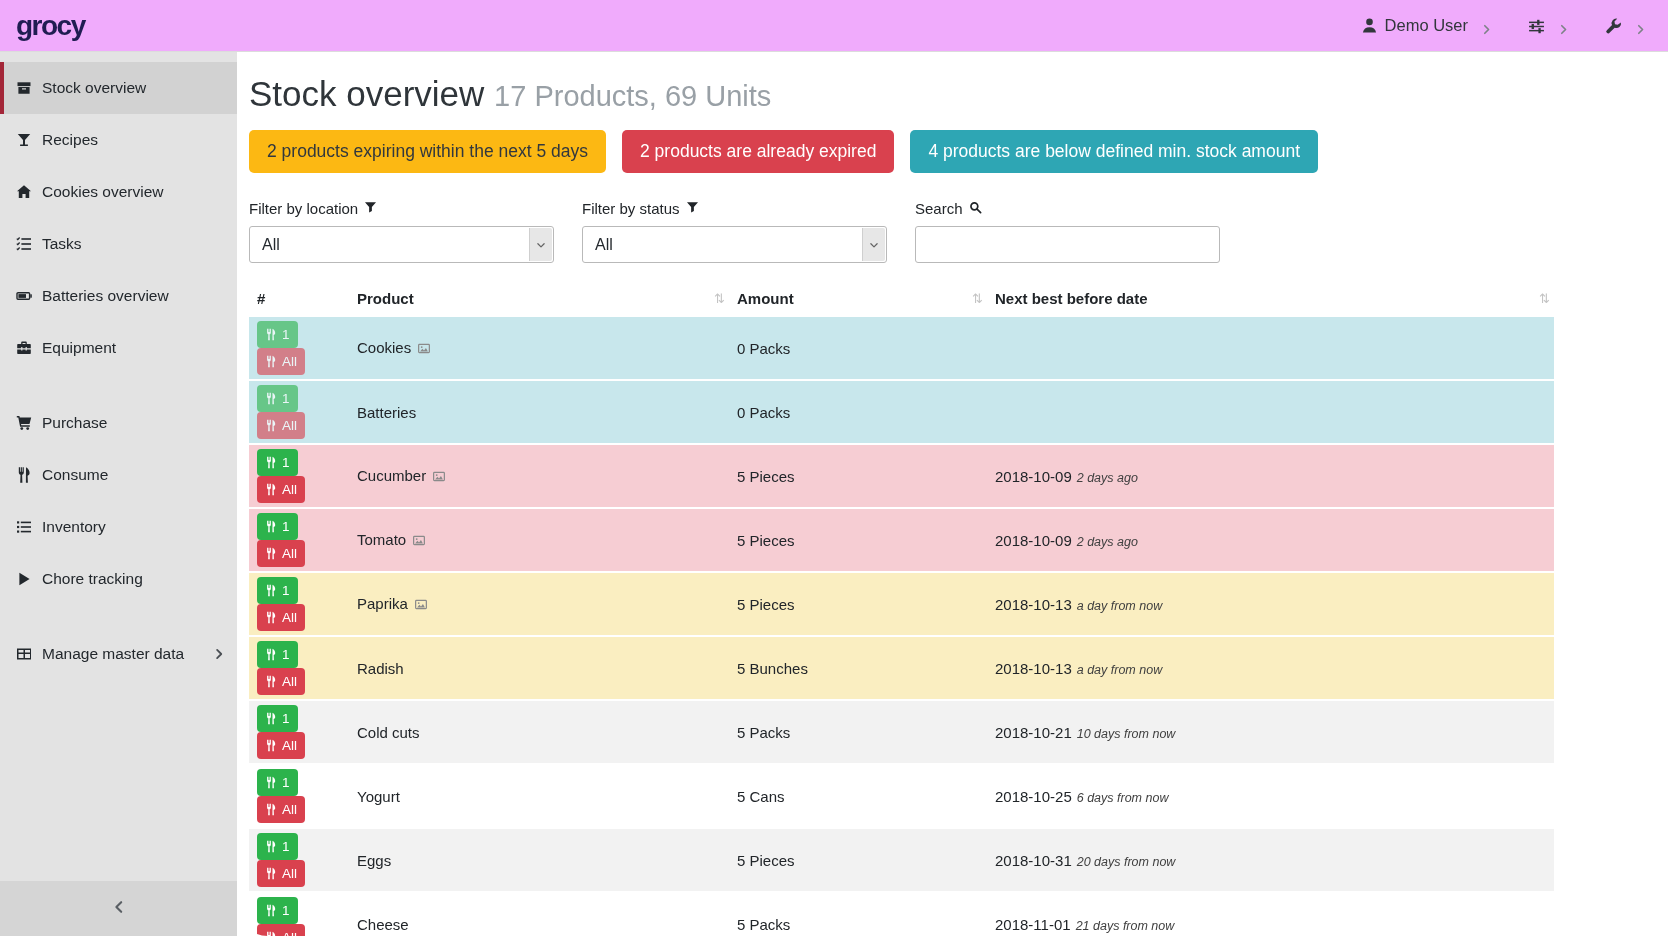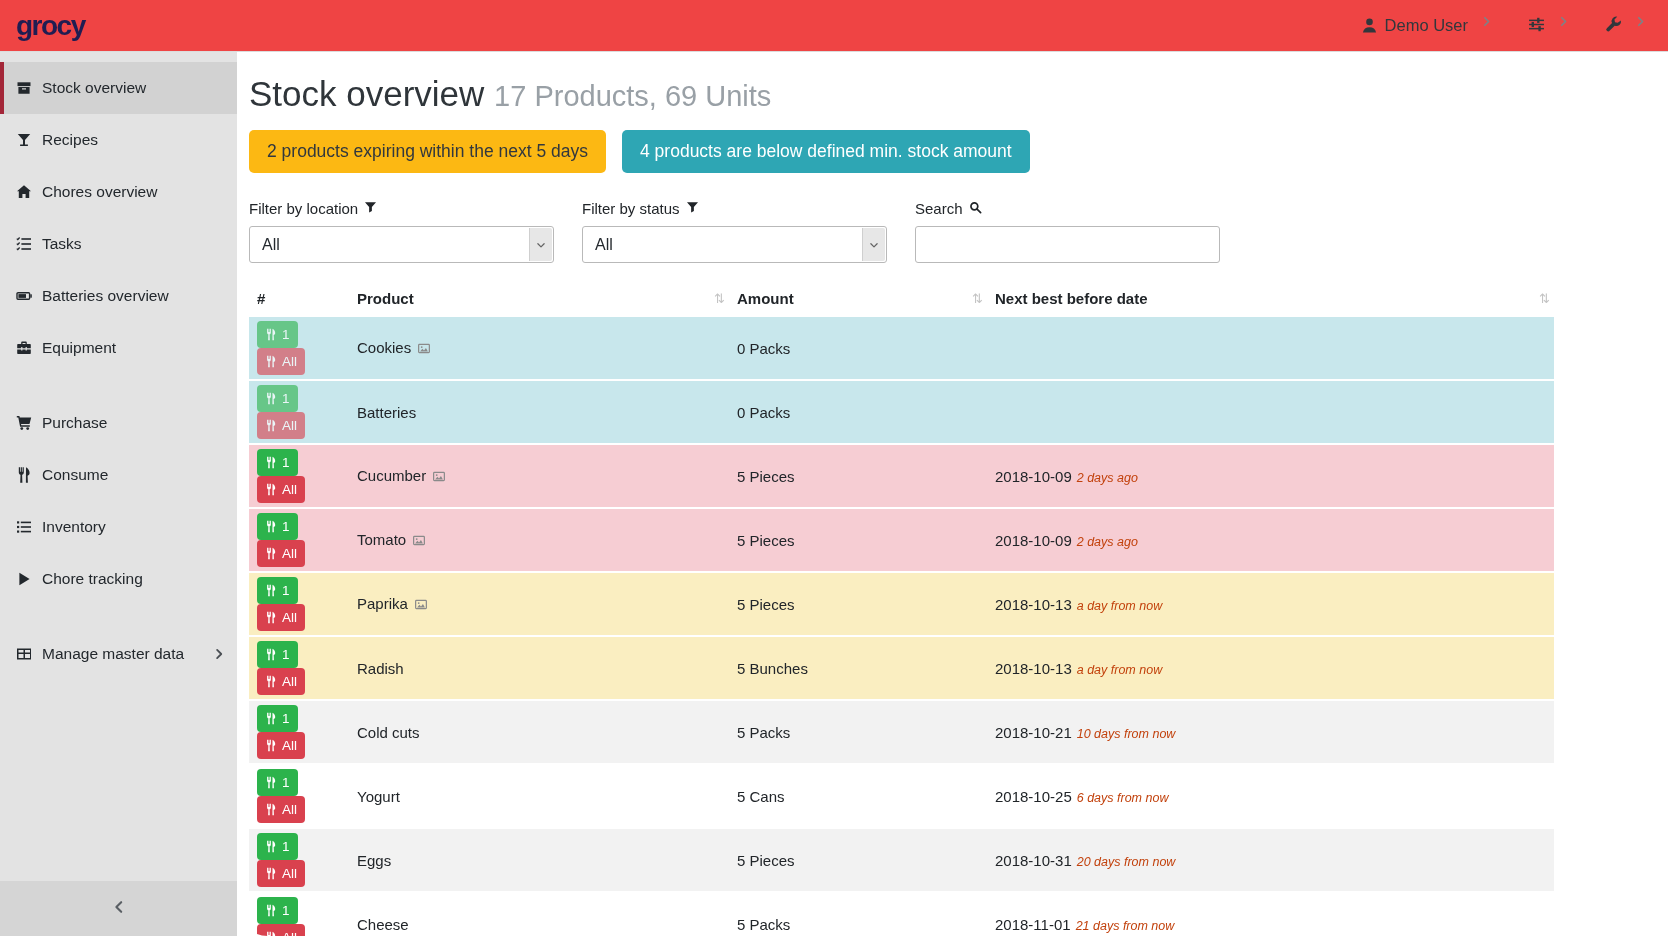--- a/index.html
+++ b/index.html
@@ -3,26 +3,26 @@
 <meta charset="utf-8">
 <style>
   * { box-sizing: border-box; }
   html,body { margin:0; padding:0; }
   body {
     width:1668px; height:937px; overflow:hidden; background:#fff;
     font-family:"Liberation Sans", sans-serif; color:#24292e;
   }
   
   .topbar {
-    height:52px; background:#ef4444; border-bottom:1px solid #dcdcdc;
+    height:52px; background:#f0abfc; border-bottom:1px solid #dcdcdc;
     display:flex; align-items:center; justify-content:space-between;
     padding:0 22px 0 16px;
   }
   .logo { font-size:28px; font-weight:bold; color:#201d52; letter-spacing:-1.5px; }
-  .top-nav { display:flex; align-items:flex-start; gap:13px; font-size:16.5px; color:#32373c; }
+  .top-nav { display:flex; align-items:flex-end; gap:13px; font-size:16.5px; color:#32373c; }
   .nav-group { display:flex; align-items:center; gap:7px; cursor:pointer; }
   .nav-group svg { width:17px; height:17px; display:block; }
   .nav-chevron svg { width:11px; height:11px; display:block; color:#7d8287; }
   .nav-sep { width:10px; }
   
   .shell { display:flex; height:884px; }
   
   aside { width:237px; background:#e3e3e3; position:relative; flex-shrink:0; }
   .side-nav { padding-top:10px; }
   .side-item {
@@ -78,21 +78,21 @@
   .btn {
     display:inline-flex; align-items:center; gap:5px; border:none; border-radius:4px;
     color:#fff; font-size:13.5px; padding:6px 8px; cursor:pointer;
     font-family:"Liberation Sans",sans-serif;
   }
   .btn svg { width:12px; height:13px; display:block; }
   .btn-one { margin-right:3px; }
   .btn.disabled { opacity:.62; }
   .prod-img { color:#8a8a8a; margin-left:6px; display:inline-block; vertical-align:-2px; }
   .prod-img svg { width:14px; height:13px; }
-  .date-note { font-style:italic; font-size:12.5px; color:#c2410c; margin-left:5px; }
+  .date-note { font-style:italic; font-size:12.5px; color:#404040; margin-left:5px; }
 </style>
 </head>
 <body>
 
 <header class="topbar">
   <div class="logo">grocy</div>
   <nav class="top-nav">
     <div class="nav-group">
       <span>
           <svg viewBox="0 0 16 16" fill="currentColor">
@@ -161,21 +161,21 @@
             </svg>
           </span>
           <span>Recipes</span>
         </div>
         <div class="side-item">
           <span class="s-icon">
             <svg viewBox="0 0 16 16" fill="currentColor">
               <path d="M8 1.2l7 6.1h-1.8V14H9.6V9.9H6.4V14H2.8V7.3H1z"></path>
             </svg>
           </span>
-          <span>Chores overview</span>
+          <span>Cookies overview</span>
         </div>
         <div class="side-item">
           <span class="s-icon">
             <svg viewBox="0 0 16 16">
               <path d="M.8 2.6l1 1L3.6 1.5M.8 7.6l1 1 1.8-2.1M.8 12.6l1 1 1.8-2.1" stroke="currentColor" stroke-width="1.3" fill="none"></path>
               <g fill="currentColor">
                 <rect x="5.4" y="2.2" width="9.6" height="1.6"></rect>
                 <rect x="5.4" y="7.2" width="9.6" height="1.6"></rect>
                 <rect x="5.4" y="12.2" width="9.6" height="1.6"></rect>
               </g>
@@ -263,20 +263,21 @@
   </aside>
 
   <main>
     <h1>
       <span>Stock overview</span>
       <small>17 Products, 69 Units</small>
     </h1>
 
     <div class="alerts" id="alerts">
         <div class="alert" style="background: rgb(252, 184, 19); color: rgb(50, 56, 62);">2 products expiring within the next 5 days</div>
+        <div class="alert" style="background: rgb(217, 65, 78); color: rgb(255, 255, 255);">2 products are already expired</div>
         <div class="alert" style="background: rgb(46, 166, 180); color: rgb(255, 255, 255);">4 products are below defined min. stock amount</div>
       </div>
 
     <div class="filters">
       <div class="filter-block">
         <div class="filter-label">
           <span>Filter by location</span>
           <span><svg viewBox="0 0 16 16" fill="currentColor">
                 <path d="M1.2 1.6h13.6L9.7 7.4v4.9l-3.4 1.9V7.4z"></path>
               </svg></span>

